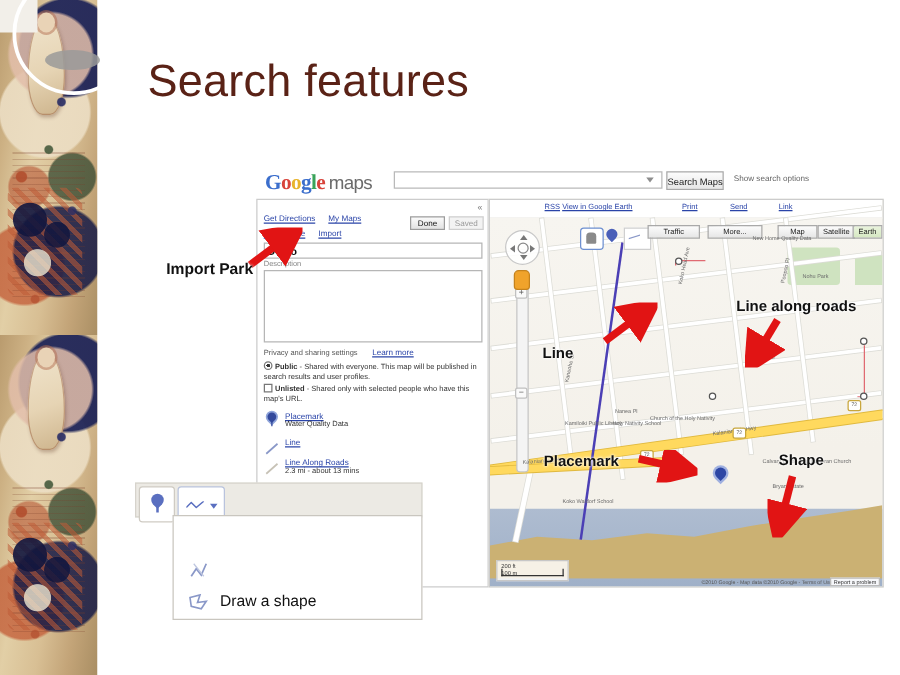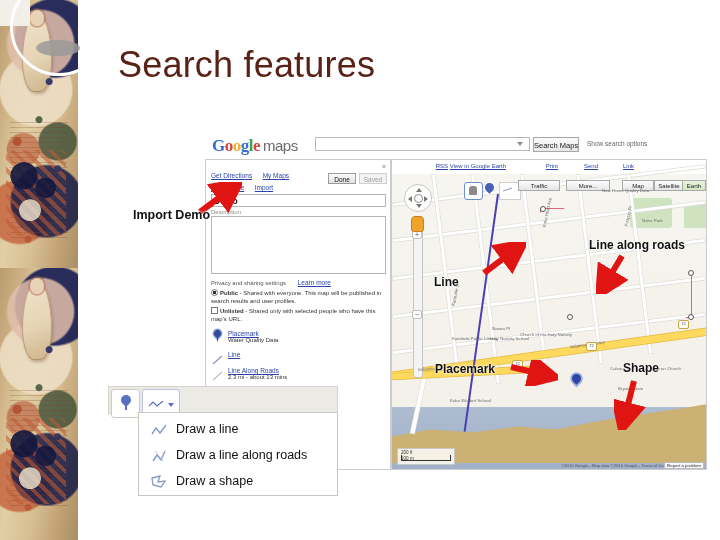--- a/index.html
+++ b/index.html
@@ -548,21 +548,21 @@
 </div>
 
 <svg class="arrow" style="left:196px;top:182px;" width="46" height="34">
   <defs>
       <marker id="ah1" markerWidth="6" markerHeight="6" refX="3" refY="3" orient="auto">
         <path d="M0,0 L6,3 L0,6 z" fill="#e11414"></path>
       </marker>
     </defs>
   <line x1="4" y1="30" x2="36" y2="6" stroke="#e11414" stroke-width="6" marker-end="url(#ah1)"></line>
 </svg>
-<div class="anno" id="anno-import">Import Demo</div>
+<div class="anno" id="anno-import">Import Park</div>
 
 <svg class="arrow" style="left:480px;top:242px;" width="46" height="36">
   <defs>
       <marker id="ah2" markerWidth="6" markerHeight="6" refX="3" refY="3" orient="auto">
         <path d="M0,0 L6,3 L0,6 z" fill="#e11414"></path>
       </marker>
     </defs>
   <line x1="4" y1="31" x2="36" y2="7" stroke="#e11414" stroke-width="6" marker-end="url(#ah2)"></line>
 </svg>
 <div class="anno" id="anno-line">Line</div>
@@ -604,32 +604,25 @@
   </div>
   <div id="callout-line-btn">
     <svg id="callout-line-glyph" viewBox="0 0 15 6">
       <polyline points="0,5 4,1 8,5 14,0" fill="none" stroke="#5a6fc0" stroke-width="1.2"></polyline>
     </svg>
     <div id="callout-line-caret"></div>
   </div>
 </div>
 
 <div id="tool-menu">
-  <div class="menu-item" id="menu-line">
-    <svg class="mi-ico" viewBox="0 0 16 14">
-      <polyline points="1,11 5,5 9,10 15,2" fill="none" stroke="#8a98c8" stroke-width="1.4"></polyline>
-    </svg>
-    <span class="mi-label">Draw a line</span>
-  </div>
   <div class="menu-item" id="menu-line-roads">
     <svg class="mi-ico" viewBox="0 0 16 14">
       <polyline points="2,12 6,6 10,11 14,2" fill="none" stroke="#8a98c8" stroke-width="1.4"></polyline>
       <line x1="4" y1="2" x2="12" y2="12" stroke="#bfc7e0" stroke-width="1"></line>
     </svg>
-    <span class="mi-label">Draw a line along roads</span>
   </div>
   <div class="menu-item" id="menu-shape">
     <svg class="mi-ico" viewBox="0 0 16 14">
       <polygon points="1,3 9,1 7,7 14,6 10,12 2,10" fill="none" stroke="#8a98c8" stroke-width="1.3"></polygon>
     </svg>
     <span class="mi-label">Draw a shape</span>
   </div>
 </div>
 
 </body></html>

